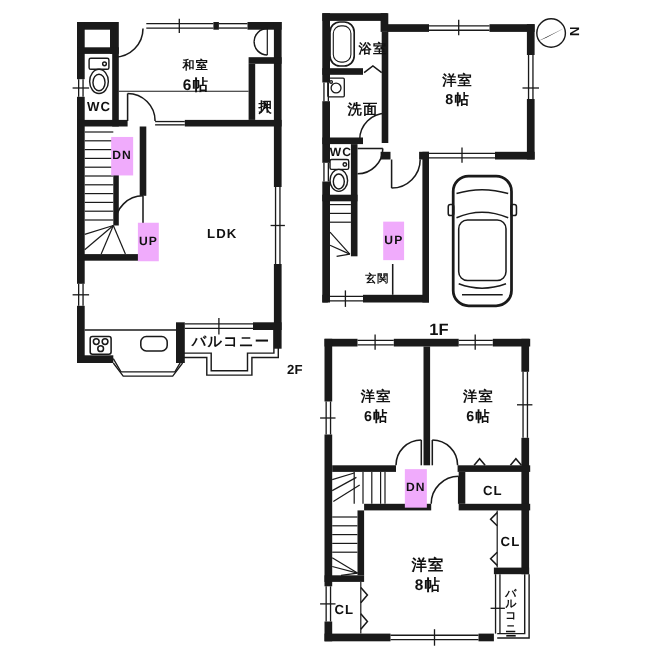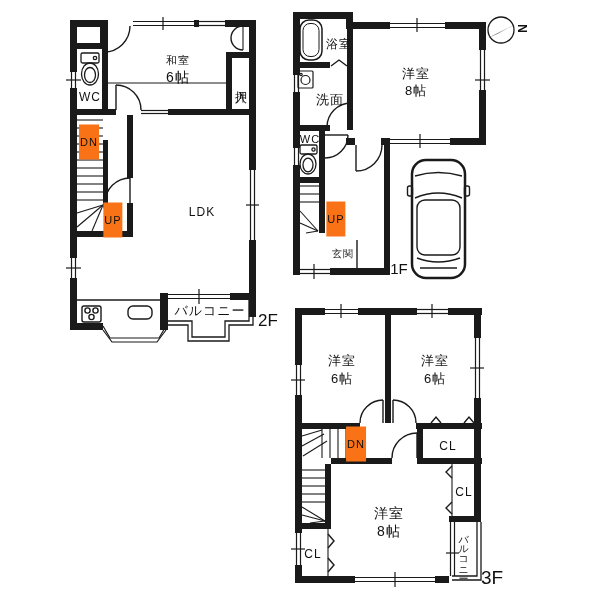--- a/index.html
+++ b/index.html
@@ -1,23 +1,23 @@
 <!DOCTYPE html>
 <html><head>
 <meta charset="utf-8">
 <style>
   html,body{margin:0;padding:0;background:#ffffff;}
   #stage{position:relative;width:600px;height:600px;background:#ffffff;overflow:hidden;
          font-family:"Liberation Sans","DejaVu Sans",sans-serif;}
   #plan-svg{position:absolute;left:0;top:0;}
   .label{position:absolute;transform:translate(-50%,-50%);color:#111;line-height:1;
-         white-space:nowrap;letter-spacing:1px;}
+         white-space:nowrap;letter-spacing:1px;font-weight:bold;}
   .v{writing-mode:vertical-rl;text-orientation:upright;letter-spacing:0;}
-  .halo{background:#f97316;padding:12px 1px;}
-  .fl{font-weight:normal;letter-spacing:0;}
+  .halo{background:#f0abfc;padding:12px 1px;margin-left:22px;}
+  .fl{font-weight:bold;letter-spacing:0;margin-top:32px;}
   .rot{transform:translate(-50%,-50%) rotate(90deg);font-weight:bold;}
 </style>
 </head>
 <body>
 
 <div id="stage">
 
 <svg id="plan-svg" width="600" height="600" viewBox="0 0 600 600" stroke="#1a1a1a" fill="none" stroke-width="1.4">
 
   <g fill="#1a1a1a" stroke="none">
@@ -293,21 +293,21 @@
 </svg>
 
 <div class="label" style="left:178px;top:60px;font-size:11px">和室</div>
 <div class="label" style="left:178px;top:77px;font-size:14px">6帖</div>
 <div class="label v" style="left:241px;top:81px;font-size:12px">押入</div>
 <div class="label" style="left:90px;top:97px;font-size:12px">WC</div>
 <div class="label halo" style="left:89px;top:142px;font-size:11px">DN</div>
 <div class="label halo" style="left:113px;top:220px;font-size:11px">UP</div>
 <div class="label" style="left:202px;top:212px;font-size:12px">LDK</div>
 <div class="label" style="left:210px;top:310px;font-size:13px">バルコニー</div>
-<div class="label fl" style="left:268px;top:320px;font-size:17px">2F</div>
+<div class="label fl" style="left:268px;top:304px;font-size:12px">2F</div>
 
 <div class="label" style="left:339px;top:44px;font-size:12px">浴室</div>
 <div class="label" style="left:330px;top:99px;font-size:13px">洗面</div>
 <div class="label" style="left:310px;top:139px;font-size:11px">WC</div>
 <div class="label" style="left:416px;top:73px;font-size:13px">洋室</div>
 <div class="label" style="left:416px;top:90px;font-size:13px">8帖</div>
 <div class="label halo" style="left:336px;top:219px;font-size:11px">UP</div>
 <div class="label" style="left:343px;top:254px;font-size:10px">玄関</div>
 <div class="label fl" style="left:399px;top:268px;font-size:15px">1F</div>
 

